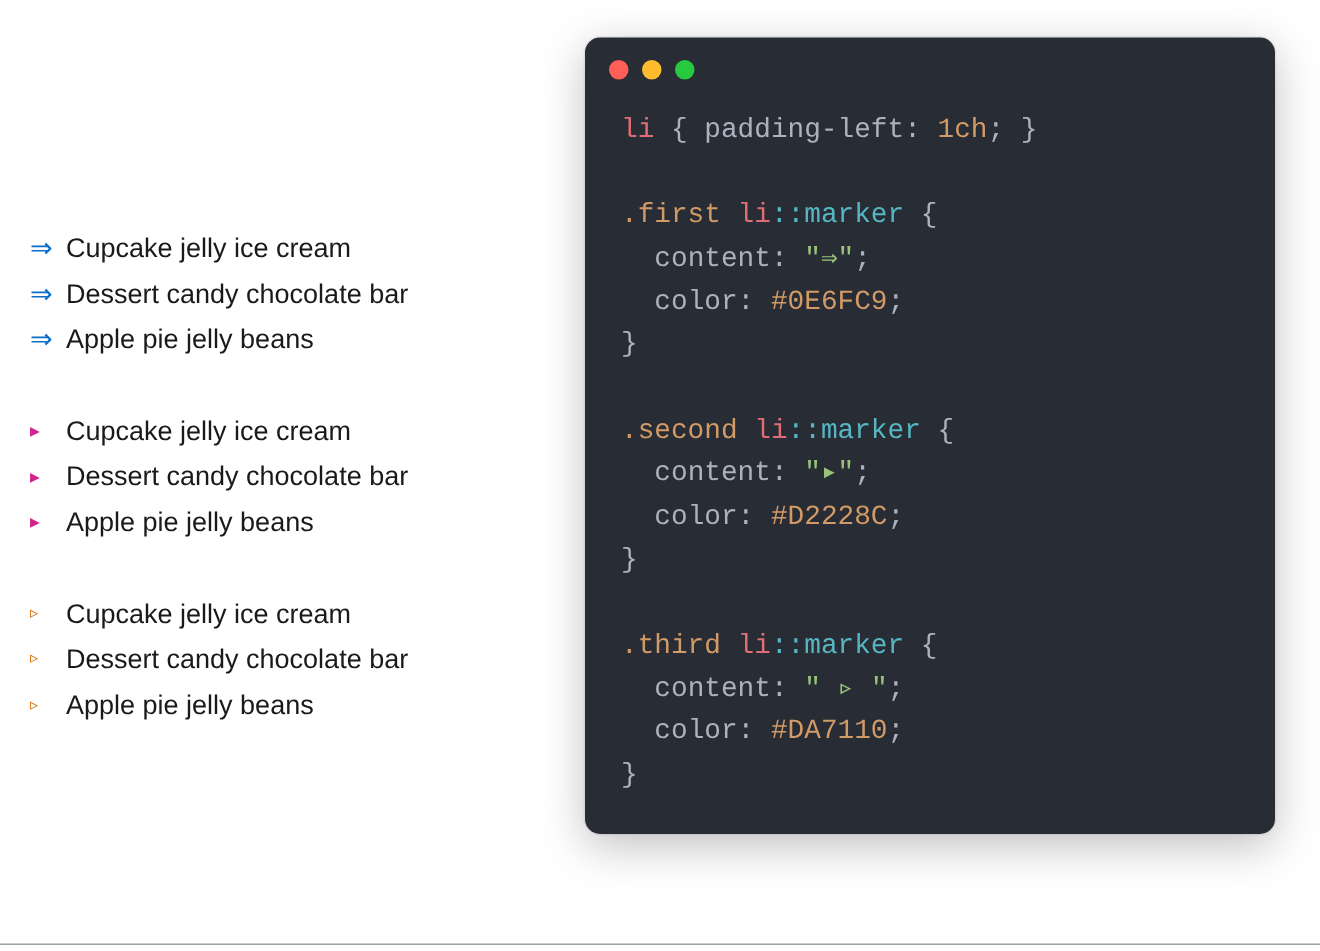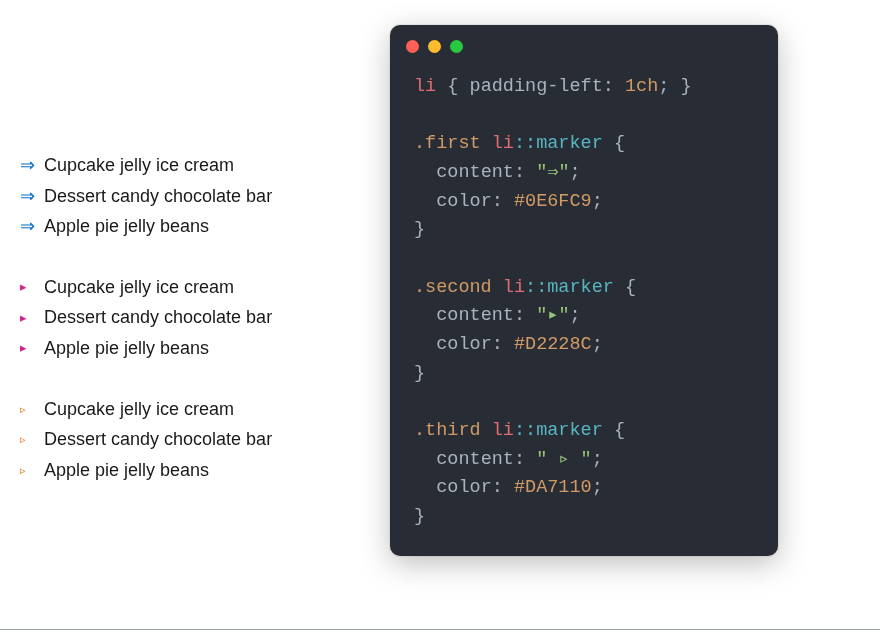--- a/index.html
+++ b/index.html
@@ -36,21 +36,21 @@
     text-align: left;
     font-weight: 400;
   }
   .m1 { color: #0E6FC9; font-size: 18px; }
   .m2 { color: #D2228C; font-size: 13px; }
   .m3 { color: #DA7110; font-size: 11px; }
 
   .code-window {
     margin-top: 25px;
     margin-left: 10px;
-    width: 388px;
+    width: 460px;
     background: #282C34;
     border-radius: 10px;
     box-shadow: 0 8px 30px rgba(0,0,0,.25), 0 0 0 1px rgba(0,0,0,.05);
     overflow: hidden;
     padding-bottom: 18px;
   }
   .titlebar {
     display: flex;
     gap: 9px;
     padding: 15px 16px 6px 16px;

